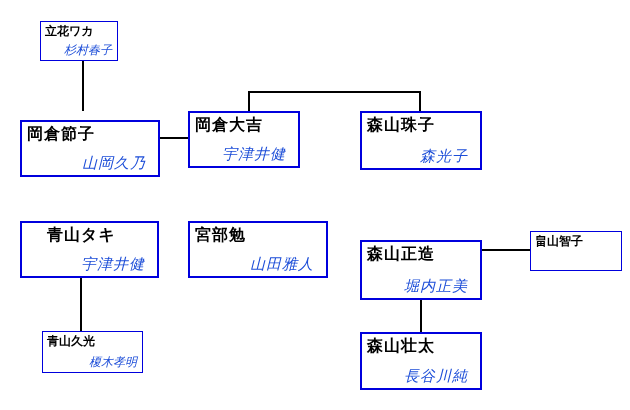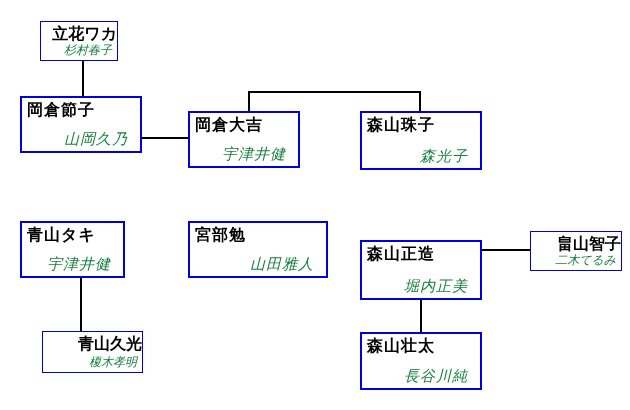--- a/index.html
+++ b/index.html
@@ -25,31 +25,31 @@
     color: #000000;
     font-weight: bold;
     text-align: left;
     padding: 3px 0 0 5px;
     font-size: 16px;
     letter-spacing: 1px;
     line-height: 1.1;
     white-space: nowrap;
   }
   .aname {
-    color: #15803d;
+    color: #1d4ed8;
     text-align: right;
     padding: 0 12px 4px 0;
     font-size: 15px;
     letter-spacing: 1px;
     line-height: 1.1;
     white-space: nowrap;
     font-family: "DejaVu Serif", serif;
     font-style: italic;
   }
-  .small .pname { font-size: 16px; letter-spacing: 0; padding: 3px 0 0 4px; text-align: right; }
+  .small .pname { font-size: 12px; letter-spacing: 0; padding: 3px 0 0 4px; }
   .small .aname { font-size: 12px; letter-spacing: 0; padding: 0 5px 3px 0; }
   .line { position: absolute; background: #000000; }
 </style>
 </head>
 <body>
 
 <div class="canvas">
 
   <div class="line" style="left:82px;  top:61px;  width:2px;   height:50px;"></div>
   <div class="line" style="left:142px; top:137px; width:46px;  height:2px;"></div>
@@ -58,53 +58,52 @@
   <div class="line" style="left:419px; top:91px;  width:2px;   height:20px;"></div>
   <div class="line" style="left:482px; top:249px; width:48px;  height:2px;"></div>
   <div class="line" style="left:80px;  top:278px; width:2px;   height:53px;"></div>
   <div class="line" style="left:420px; top:281px; width:2px;   height:51px;"></div>
 
   <div class="pbox small" style="left:40px; top:21px; width:78px; height:40px;">
     <div class="pname">立花ワカ</div>
     <div class="aname">杉村春子</div>
   </div>
 
-  <div class="pbox big" style="left:20px; top:96px; width:122px; height:57px;">
+  <div class="pbox big" style="left:20px; top:120px; width:140px; height:57px;">
     <div class="pname">岡倉節子</div>
     <div class="aname">山岡久乃</div>
   </div>
 
   <div class="pbox big" style="left:188px; top:111px; width:112px; height:57px;">
     <div class="pname">岡倉大吉</div>
     <div class="aname">宇津井健</div>
   </div>
 
   <div class="pbox big" style="left:360px; top:111px; width:122px; height:59px;">
     <div class="pname">森山珠子</div>
     <div class="aname">森光子</div>
   </div>
 
-  <div class="pbox big" style="left:20px; top:221px; width:105px; height:57px;">
+  <div class="pbox big" style="left:20px; top:221px; width:139px; height:57px;padding-left:20px;">
     <div class="pname">青山タキ</div>
     <div class="aname">宇津井健</div>
   </div>
 
   <div class="pbox big" style="left:188px; top:221px; width:140px; height:57px;">
     <div class="pname">宮部勉</div>
     <div class="aname">山田雅人</div>
   </div>
 
   <div class="pbox big" style="left:360px; top:221px; width:122px; height:60px;margin-top:19px;">
     <div class="pname">森山正造</div>
     <div class="aname">堀内正美</div>
   </div>
 
   <div class="pbox small" style="left:530px; top:231px; width:92px; height:40px;">
     <div class="pname">畠山智子</div>
-    <div class="aname">二木てるみ</div>
   </div>
 
   <div class="pbox small" style="left:42px; top:331px; width:101px; height:42px;">
     <div class="pname">青山久光</div>
     <div class="aname">榎木孝明</div>
   </div>
 
   <div class="pbox big" style="left:360px; top:332px; width:122px; height:58px;">
     <div class="pname">森山壮太</div>
     <div class="aname">長谷川純</div>

